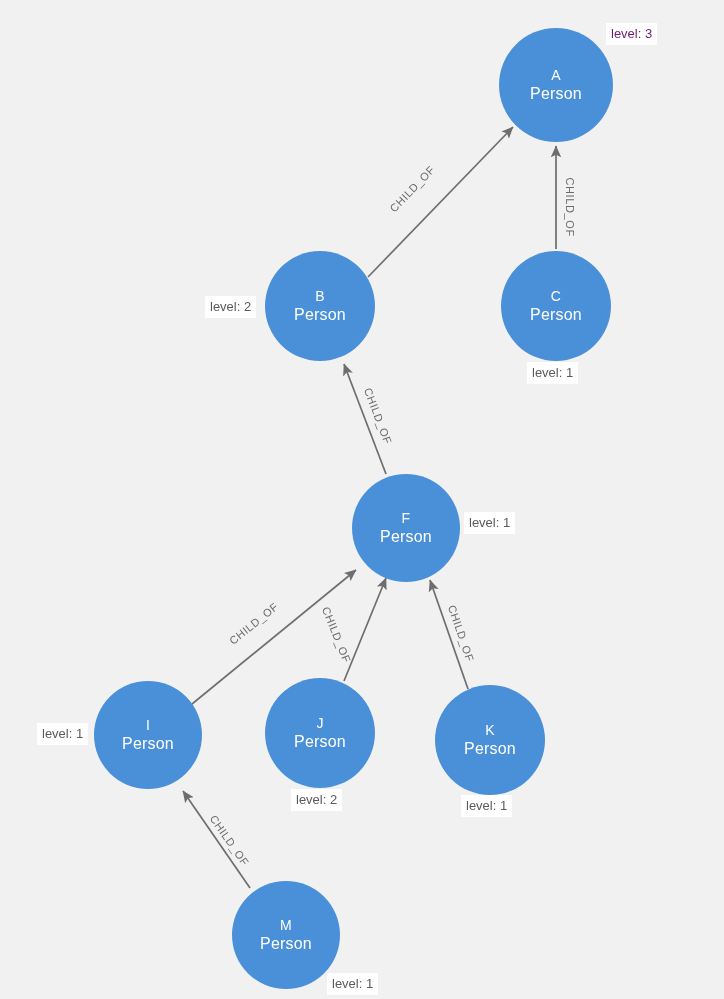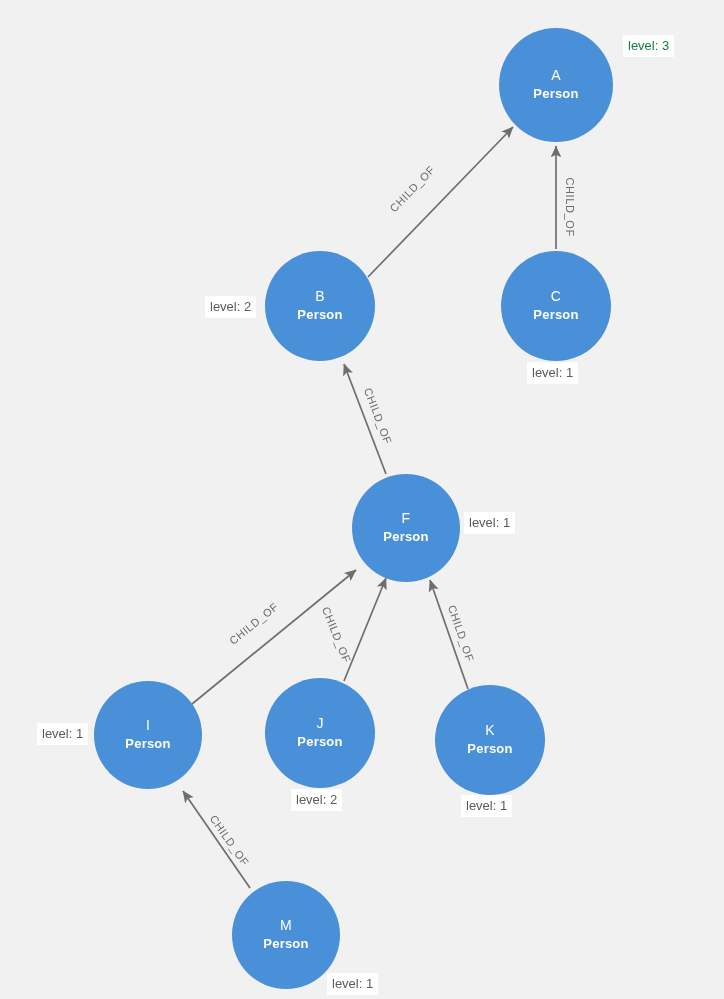--- a/index.html
+++ b/index.html
@@ -37,23 +37,23 @@
     color: #ffffff;
     box-sizing: border-box;
   }
   .node-caption {
     font-size: 14px;
     line-height: 18px;
     font-weight: 400;
     letter-spacing: 0.2px;
   }
   .node-type {
-    font-size: 13px;
+    font-size: 16px;
     line-height: 20px;
-    font-weight: 700;
+    font-weight: 400;
     letter-spacing: 0.2px;
   }
   .prop-badge {
     position: absolute;
     background: #ffffff;
     color: #5a5a5a;
     font-size: 13px;
     line-height: 17px;
     padding: 2px 5px 3px 5px;
     white-space: nowrap;
@@ -86,21 +86,21 @@
       <line x1="344" y1="681" x2="386" y2="578" stroke="#6e6e6e" stroke-width="1.7" marker-end="url(#arrow)"></line>
       <line x1="468" y1="689" x2="430" y2="580" stroke="#6e6e6e" stroke-width="1.7" marker-end="url(#arrow)"></line>
       <line x1="250" y1="888" x2="183" y2="791" stroke="#6e6e6e" stroke-width="1.7" marker-end="url(#arrow)"></line>
     </svg>
 
   <div id="node-layer">
       <div class="node" style="left: 499px; top: 28px; width: 114px; height: 114px; background: rgb(74, 144, 217);">
         <div class="node-caption">A</div>
         <div class="node-type">Person</div>
       </div>
-      <div class="prop-badge" style="left: 623px; top: 23px; background: rgb(255, 255, 255); color: #15803d; margin-top: 12px;">level: 3</div>
+      <div class="prop-badge" style="left: 606px; top: 23px; background: rgb(255, 255, 255); color: #701a75;">level: 3</div>
       <div class="node" style="left: 265px; top: 251px; width: 110px; height: 110px; background: rgb(74, 144, 217);">
         <div class="node-caption">B</div>
         <div class="node-type">Person</div>
       </div>
       <div class="prop-badge" style="left: 205px; top: 296px; background: rgb(255, 255, 255); color: rgb(90, 90, 90);">level: 2</div>
       <div class="node" style="left: 501px; top: 251px; width: 110px; height: 110px; background: rgb(74, 144, 217);">
         <div class="node-caption">C</div>
         <div class="node-type">Person</div>
       </div>
       <div class="prop-badge" style="left: 527px; top: 362px; background: rgb(255, 255, 255); color: rgb(90, 90, 90);">level: 1</div>

